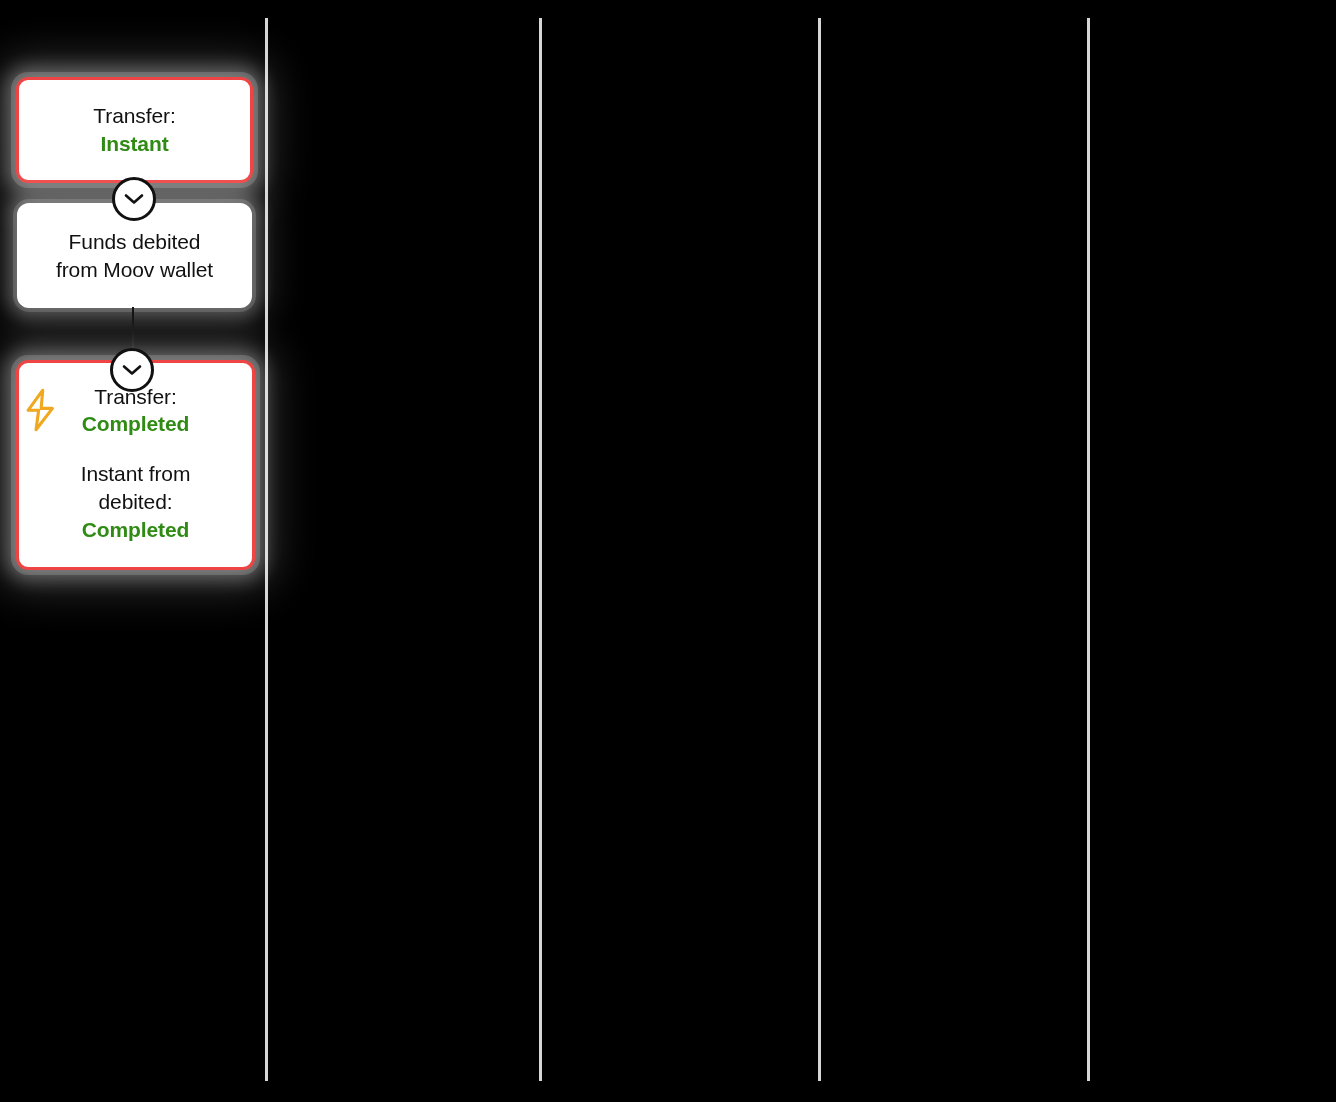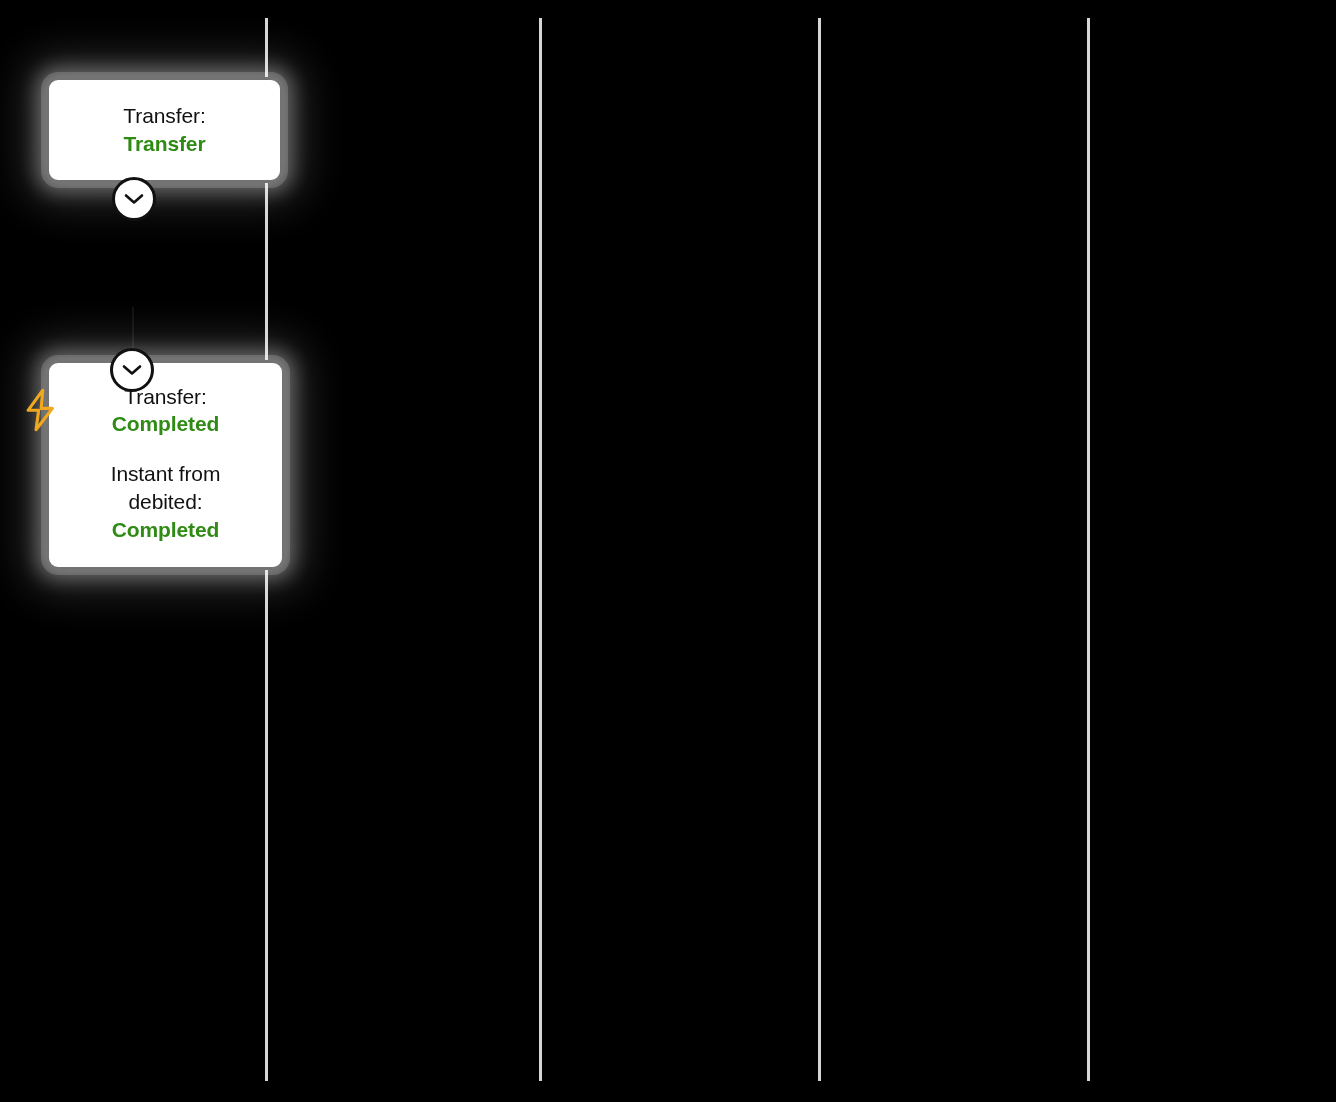--- a/index.html
+++ b/index.html
@@ -45,26 +45,25 @@
     align-items: center;
     justify-content: center;
     text-align: center;
     color: #111111;
     font-size: 21px;
     line-height: 1.32;
     letter-spacing: -0.1px;
   }
 
   .node.accent {
-    border: 3px solid #737373;
+    border: 3px solid #ef4444;
     box-shadow:
       0 0 0 5px rgba(255,255,255,0.16),
       0 0 18px 10px rgba(255,255,255,0.30),
       0 0 40px 22px rgba(255,255,255,0.16);
-    margin-left: 30px;
   }
 
   .node.plain {
     border: 3px solid #ffffff;
     box-shadow:
       0 0 0 4px rgba(255,255,255,0.14),
       0 0 16px 9px rgba(255,255,255,0.26),
       0 0 36px 20px rgba(255,255,255,0.13);
   }
 
@@ -153,24 +152,28 @@
 <div class="guide" style="left:265px;"></div>
 <div class="guide" style="left:539px;"></div>
 <div class="guide" style="left:818px;"></div>
 <div class="guide" style="left:1087px;"></div>
 
 <div id="flow-column">
 
   <div id="node-created" class="node accent">
     <div class="block">
       <span class="node-line label-dark">Transfer:</span>
-      <span class="node-line status-green">Transfer</span>
+      <span class="node-line status-green">Instant</span>
     </div>
   </div>
 
+  <div id="node-debited" class="node plain">
+    <span class="node-line label-dark">Funds debited</span>
+    <span class="node-line label-dark">from Moov wallet</span>
+  </div>
 
   <div class="connector"></div>
 
   <div id="node-completed" class="node accent">
     <div class="block">
       <span class="node-line label-dark">Transfer:</span>
       <span class="node-line status-green">Completed</span>
     </div>
     <div class="block">
       <span class="node-line label-dark">Instant from</span>

